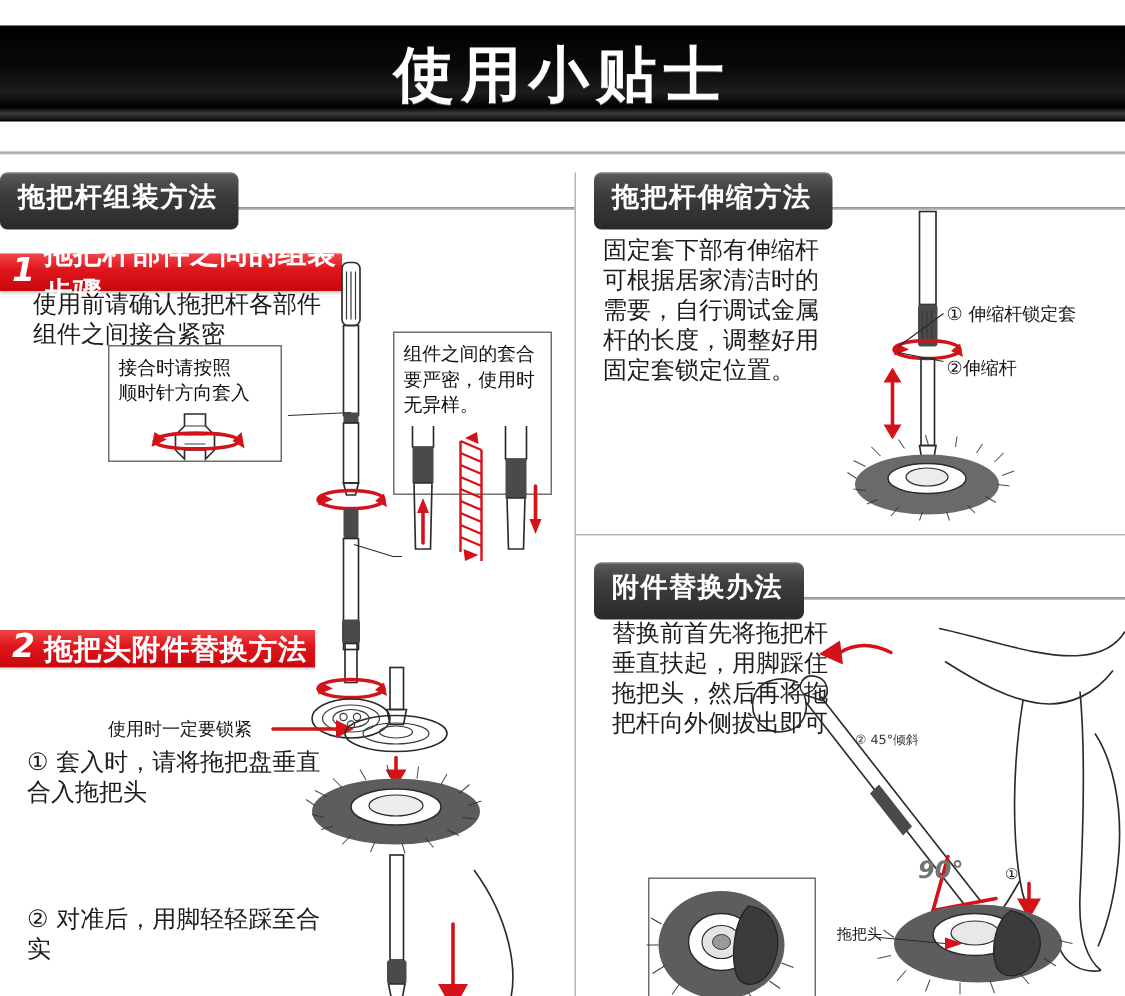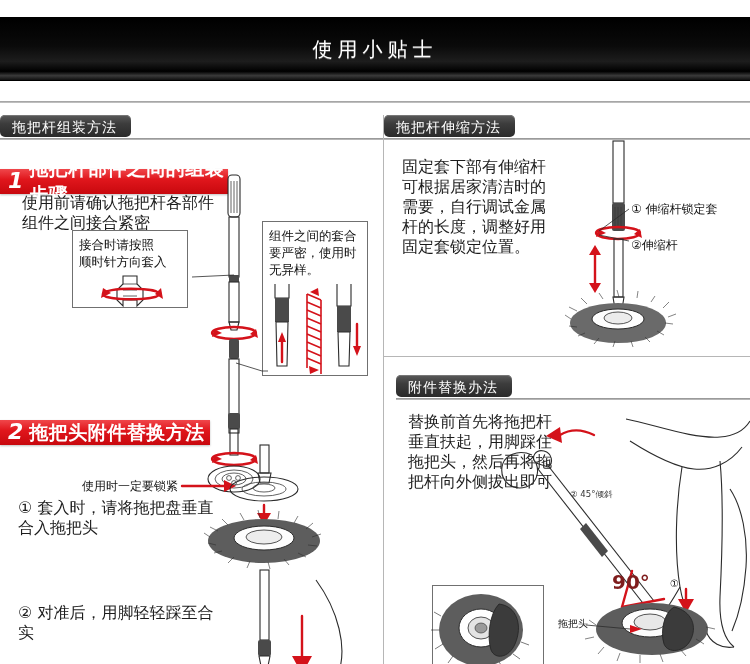--- a/index.html
+++ b/index.html
@@ -16,40 +16,40 @@
   .page{position:relative;width:750px;height:664px;}
 
   
   .banner{
     position:absolute;left:0;top:18px;width:750px;height:62px;
     background:linear-gradient(180deg,#000 0%,#0a0a0a 45%,#1d1d1d 70%,#000 86%,#3a3a3a 93%,#111 100%);
     display:flex;align-items:center;justify-content:center;
     box-shadow:0 0 0 1px #000;
   }
   .banner-title{
-    color:#fff;font-size:20px;font-weight:normal;letter-spacing:5px;
+    color:#fff;font-size:40px;font-weight:bold;letter-spacing:5px;
     text-shadow:0 1px 0 #555;
   }
   .rule-top{
     position:absolute;left:0;top:101px;width:750px;height:2px;
     background:linear-gradient(180deg,#9b9b9b,#c9c9c9);
   }
 
   
   .col-left{position:absolute;left:0;top:115px;width:383px;height:549px;}
   .col-right{position:absolute;left:383px;top:115px;width:367px;height:549px;
              border-left:1px solid #b6b6b6;}
 
   
   .sec-head{position:relative;height:26px;margin:0;}
   .sec-tab{
     display:inline-block;
     background:linear-gradient(180deg,#5a5a5a 0%,#3c3c3c 40%,#2a2a2a 100%);
-    color:#fff;font-size:14px;font-weight:normal;
-    padding:4px 14px 0 12px;
+    color:#fff;font-size:18px;font-weight:bold;
+    padding:4px 14px 10px 12px;
     border-radius:5px;
     letter-spacing:1px;
     position:relative;z-index:2;
     box-shadow:inset 0 1px 0 #777;
   }
   .sec-rule{
     position:absolute;left:0;right:0;bottom:1px;height:2px;
     background:linear-gradient(180deg,#8d8d8d,#c4c4c4);
     z-index:1;
   }
@@ -161,21 +161,21 @@
       <polygon class="redfill" points="60,282 54,287 62,291"></polygon>
 
       <ellipse class="ink" cx="38" cy="306" rx="26" ry="13" fill="#fbfbfb"></ellipse>
       <ellipse class="ink-thin" cx="38" cy="306" rx="19" ry="9"></ellipse>
       <ellipse class="ink-thin" cx="38" cy="306" rx="12" ry="6"></ellipse>
       <circle class="ink-thin" cx="33" cy="305" r="2.4"></circle>
       <circle class="ink-thin" cx="42" cy="305" r="2.4"></circle>
       <circle class="ink-thin" cx="38" cy="310" r="2.4"></circle>
     </svg>
 
-    <div class="abs callout" style="left:262px;top:106px;width:106px;height:155px;">
+    <div class="abs callout" style="left:262px;top:106px;width:106px;height:109px;">
       <div style="white-space:pre-line;">组件之间的套合
 要严密，使用时
 无异样。</div>
       <svg width="94" height="96" viewBox="0 0 94 96" style="margin-top:4px;">
 
         <path class="ink" d="M6 2 v14 h14 V2"></path>
         <rect class="dark" x="6" y="16" width="14" height="24"></rect>
         <path class="ink" d="M7 40 l1 44 h10 l1 -44z" fill="#f2f2f2"></path>
         <path class="red" d="M13 80 v-24"></path>
           <polygon class="redfill" points="13,50 9,60 17,60"></polygon>
@@ -189,21 +189,21 @@
         <polygon class="redfill" points="41,92 50,88 40,84"></polygon>
 
         <path class="ink" d="M68 2 v22 h14 V2"></path>
         <rect class="dark" x="68" y="24" width="14" height="26"></rect>
         <path class="ink" d="M69 50 l1 34 h10 l1 -34z" fill="#f2f2f2"></path>
         <path class="red" d="M88 42 v26"></path>
           <polygon class="redfill" points="88,74 84,64 92,64"></polygon>
       </svg>
     </div>
 
-    <div class="abs lab" style="left:82px;top:363px;">使用时一定要锁紧</div>
+    <div class="abs lab" style="left:72px;top:363px;">使用时一定要锁紧</div>
     <svg class="abs" style="left:180px;top:360px;" width="60" height="24" viewBox="0 0 60 24">
       <path class="red" d="M2 11 h42"></path>
       <polygon class="redfill" points="44,5 56,11 44,17"></polygon>
     </svg>
 
     <svg class="abs" style="left:190px;top:128px;" width="80" height="140" viewBox="0 0 80 140">
       <path class="leader" d="M2 34 L44 32"></path>
       <path class="leader" d="M46 120 L72 128 L78 128"></path>
     </svg>
 
@@ -264,21 +264,21 @@
                    M112 114 l7 -6 M100 108 l4 -7 M84 104 l1 -8 M66 103 l-2 -8 M48 105 l-4 -7
                    M30 110 l-6 -6 M18 118 l-8 -4"></path>
         </g>
       </g>
     </svg>
 
   </div>
 
   <div class="col-right">
 
-    <div class="sec-head" style="">
+    <div class="sec-head" style="margin-left:12px;">
       <span class="sec-rule"></span>
       <span class="sec-tab">拖把杆伸缩方法</span>
     </div>
 
     <div class="abs para" style="left:18px;top:42px;width:160px;white-space:pre-line;">固定套下部有伸缩杆
 可根据居家清洁时的
 需要，自行调试金属
 杆的长度，调整好用
 固定套锁定位置。</div>
 
@@ -386,19 +386,19 @@
           <path d="M62 214 l-7 -5 M60 226 l-9 2 M70 236 l-6 7 M86 242 l-3 8 M106 244 l0 8
                    M126 243 l3 8 M146 238 l6 7 M162 228 l8 5 M172 216 l9 2"></path>
         </g>
       </g>
 
       <path class="leader" d="M52 214 L96 218"></path>
       <polygon class="redfill" points="96,214 108,218 96,222"></polygon>
     </svg>
 
     <div class="abs lab tiny" style="left:186px;top:374px;color:#333;">② 45°倾斜</div>
-    <div class="abs" style="left:228px;top:455px;font-size:20px;font-weight:bold;color:#7f1d1d;">90°</div>
+    <div class="abs" style="left:228px;top:455px;font-size:16px;font-weight:bold;color:#737373;font-style:italic;">90°</div>
     <div class="abs lab mini" style="left:286px;top:462px;">①</div>
     <div class="abs lab mini" style="left:174px;top:502px;">拖把头</div>
 
   </div>
 
 </div>
 
 </body></html>

